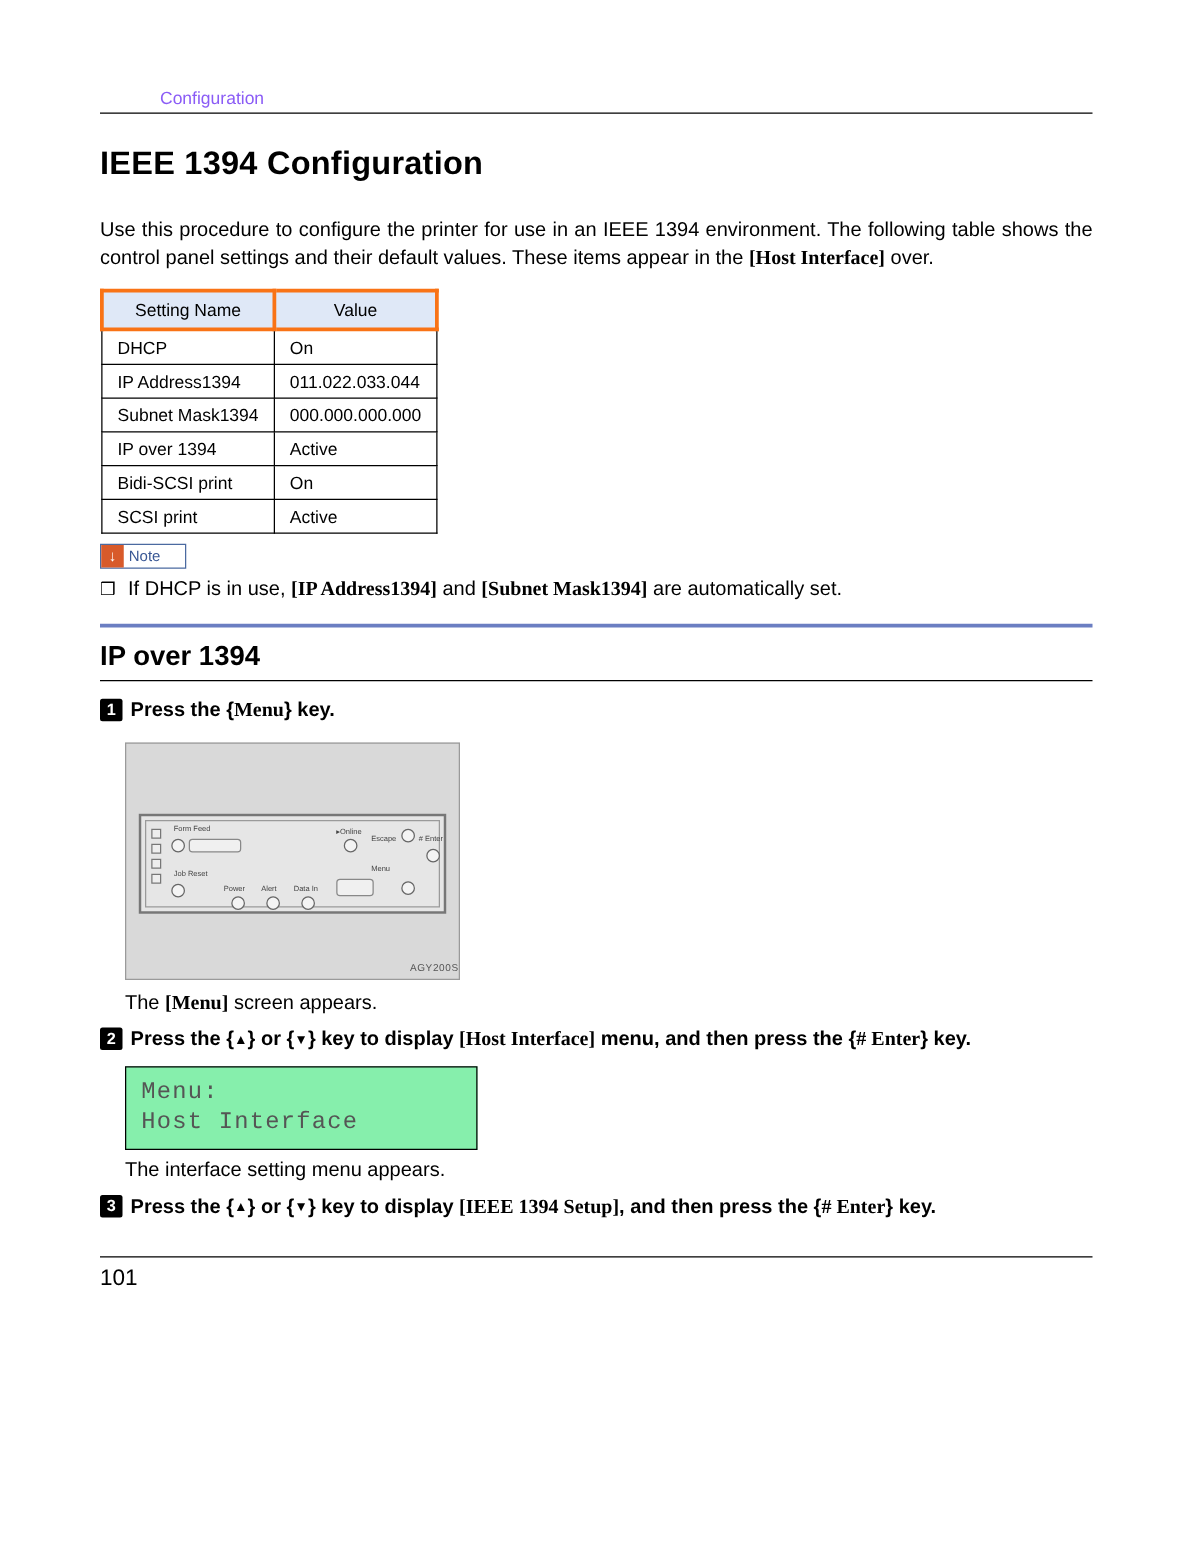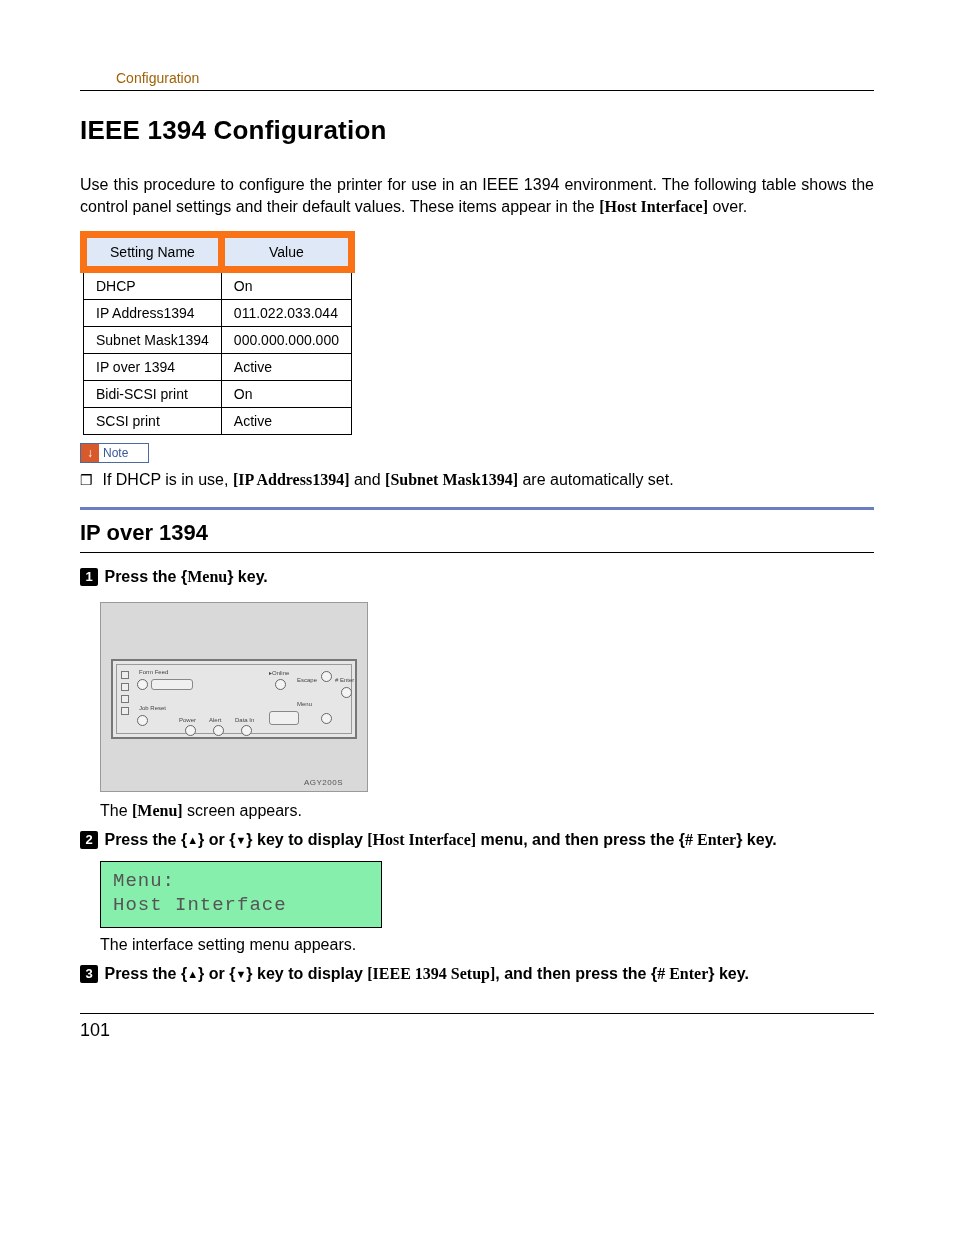--- a/index.html
+++ b/index.html
@@ -9,23 +9,23 @@
     font-family: Arial, Helvetica, sans-serif;
     color: #000;
     width: 954px;
   }
   .page {
     padding: 70px 80px 50px 80px;
     position: relative;
   }
   .running-head {
     font-size: 14px;
-    margin-left: 36px;
+    margin-left: 48px;
     margin-bottom: 4px;
-    color: #a16207;
+    color: #8b5cf6;
   }
   hr.top-rule {
     border: none;
     border-top: 1px solid #000;
     margin: 0 0 24px 0;
   }
   h1.doc-title {
     font-family: Liberation Sans, sans-serif;
     font-weight: 900;
     font-size: 26px;
@@ -44,21 +44,21 @@
   table.settings {
     border-collapse: collapse;
     font-size: 14px;
     margin-bottom: 8px;
   }
   table.settings th {
     background: #dfe8f7;
     font-weight: normal;
     text-align: center;
     padding: 6px 14px;
-    border: 7px solid #f97316;
+    border: 3px solid #f97316;
   }
   table.settings td {
     padding: 5px 12px;
     border: 1px solid #000;
     white-space: nowrap;
   }
 
   
   .note-badge {
     display: inline-flex;
@@ -182,21 +182,21 @@
     background: #f0f0f0;
   }
   .panel-sq {
     position:absolute;
     width:6px;height:6px;
     border:1px solid #777;
     background:#eee;
   }
   .panel-caption {
     position: absolute;
-    right: 24px; bottom: 4px;
+    right: 0; bottom: 4px;
     font-size: 8px;
     color: #555;
     letter-spacing: 0.5px;
   }
 
   
   .lcd {
     margin: 10px 0 8px 20px;
     width: 256px;
     border: 1px solid #000;

